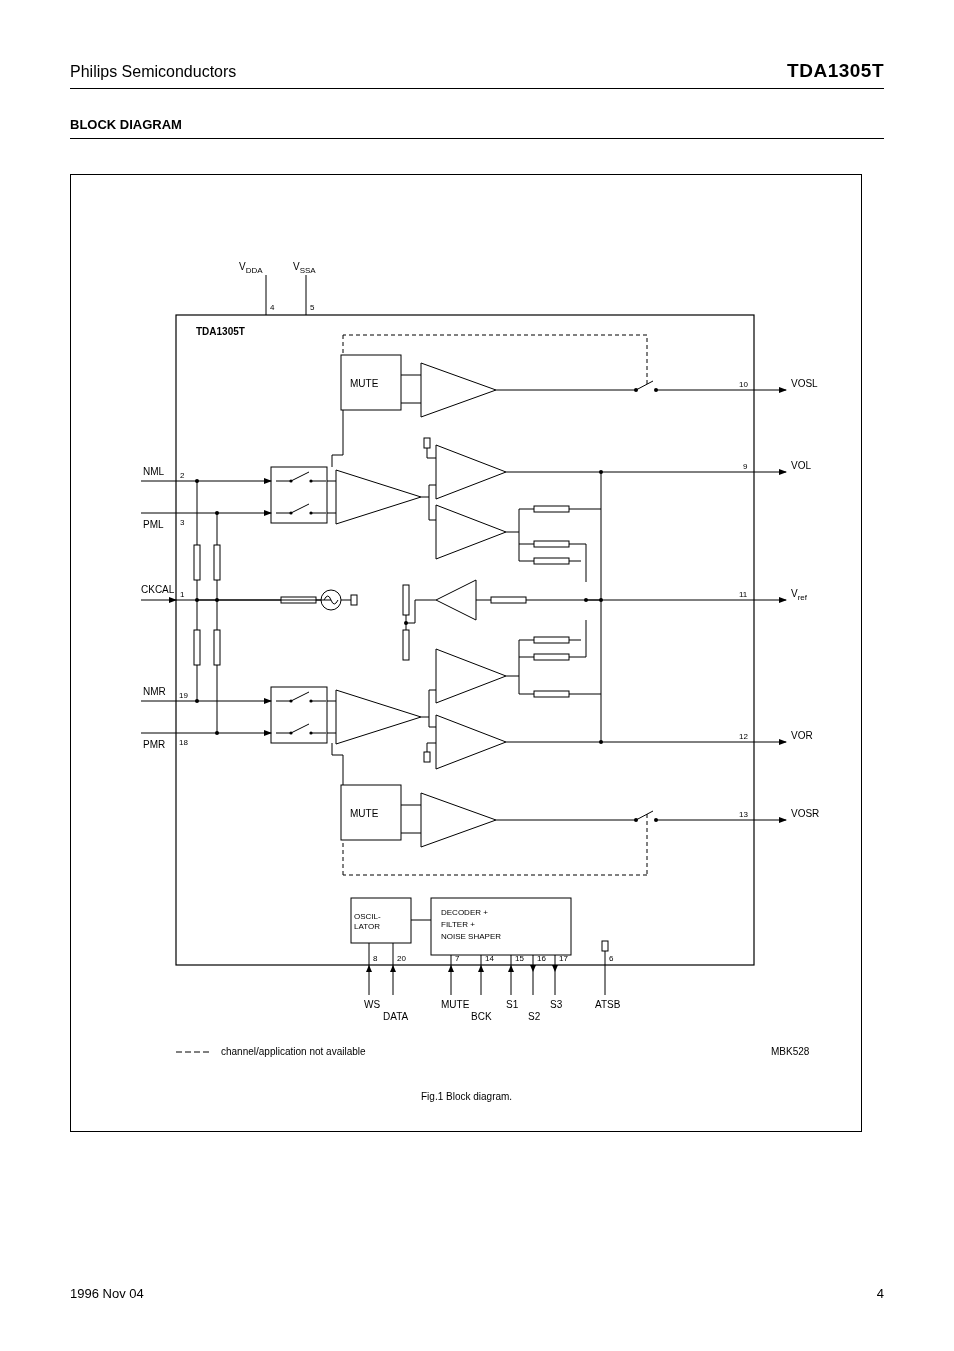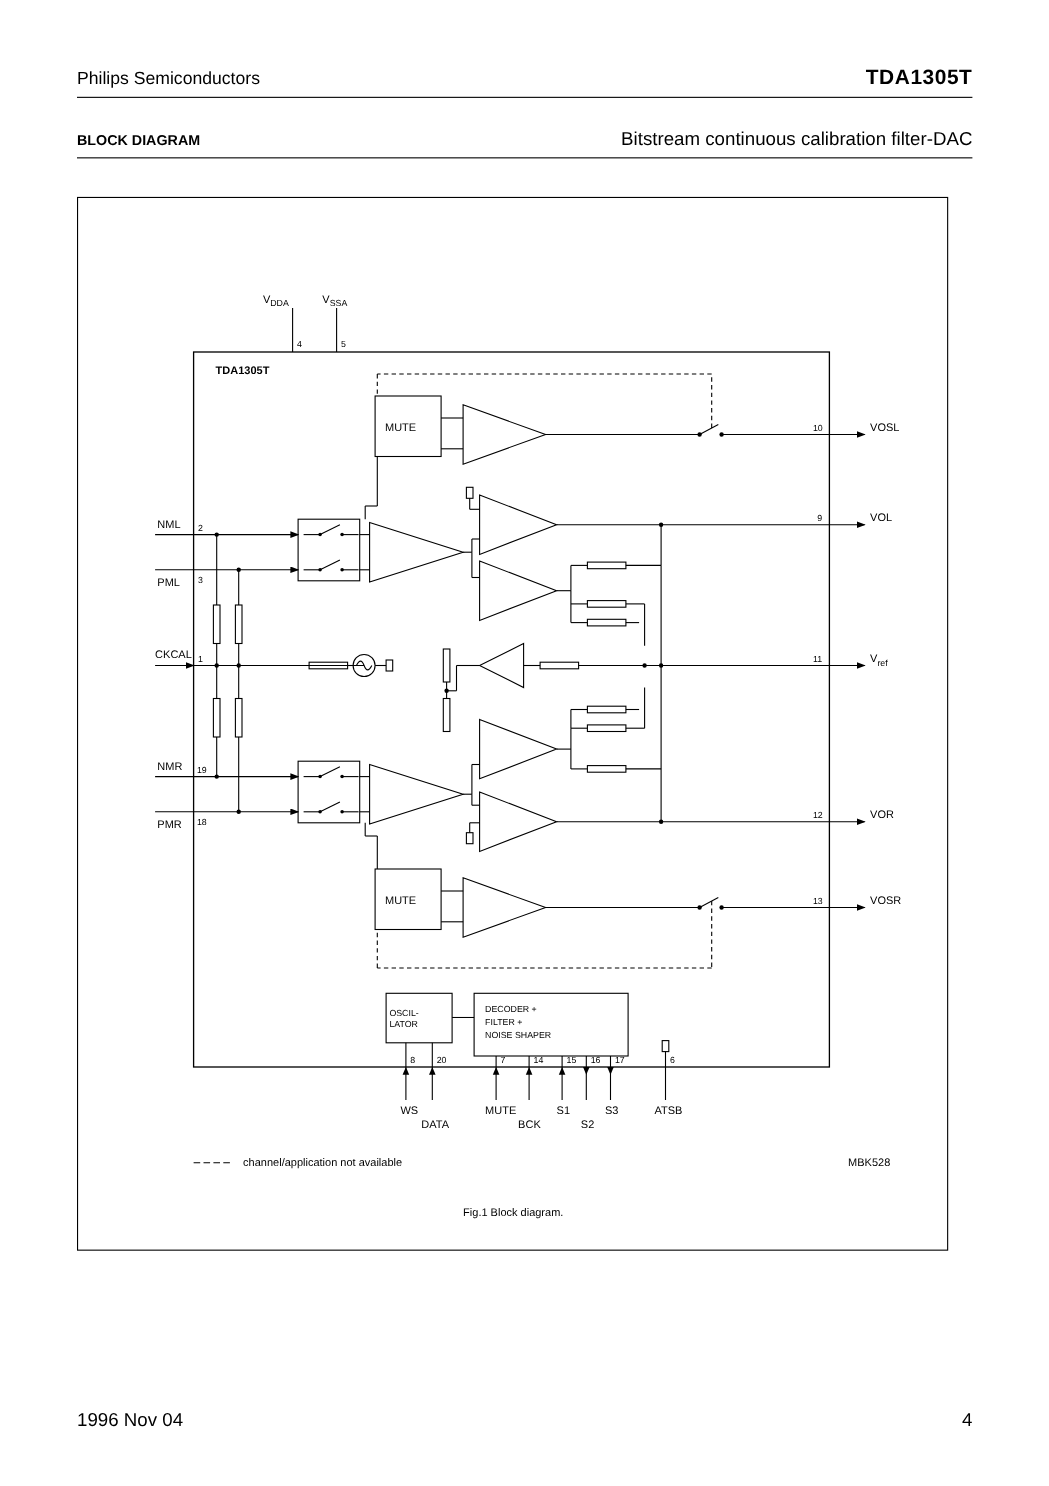--- a/index.html
+++ b/index.html
@@ -60,36 +60,35 @@
   .tiny { font-size: 8px; }
   .mbk { font-family: Arial, Helvetica, sans-serif; font-size: 10px; fill:#000; }
 
   .footer {
     position: absolute;
     bottom: 50px;
     left: 70px;
     right: 70px;
     display: flex;
     justify-content: space-between;
-    font-size: 17px;
+    font-size: 13px;
   }
 </style>
 </head>
 <body>
 
 <div class="page">
 
   <div class="header-line">
     <span>Philips Semiconductors</span>
     <span class="part">TDA1305T</span>
   </div>
 
   <div class="section-row">
     <span class="section-title">BLOCK DIAGRAM</span>
-    <span class="section-sub">Bitstream continuous calibration filter-DAC</span>
   </div>
 
   <div class="diagram-frame">
     <svg width="790" height="956" viewBox="0 0 790 956">
 
       <defs>
         <marker id="arr" markerWidth="8" markerHeight="8" refX="7" refY="3" orient="auto">
           <path d="M0,0 L8,3 L0,6 Z" fill="#000"></path>
         </marker>
       </defs>

